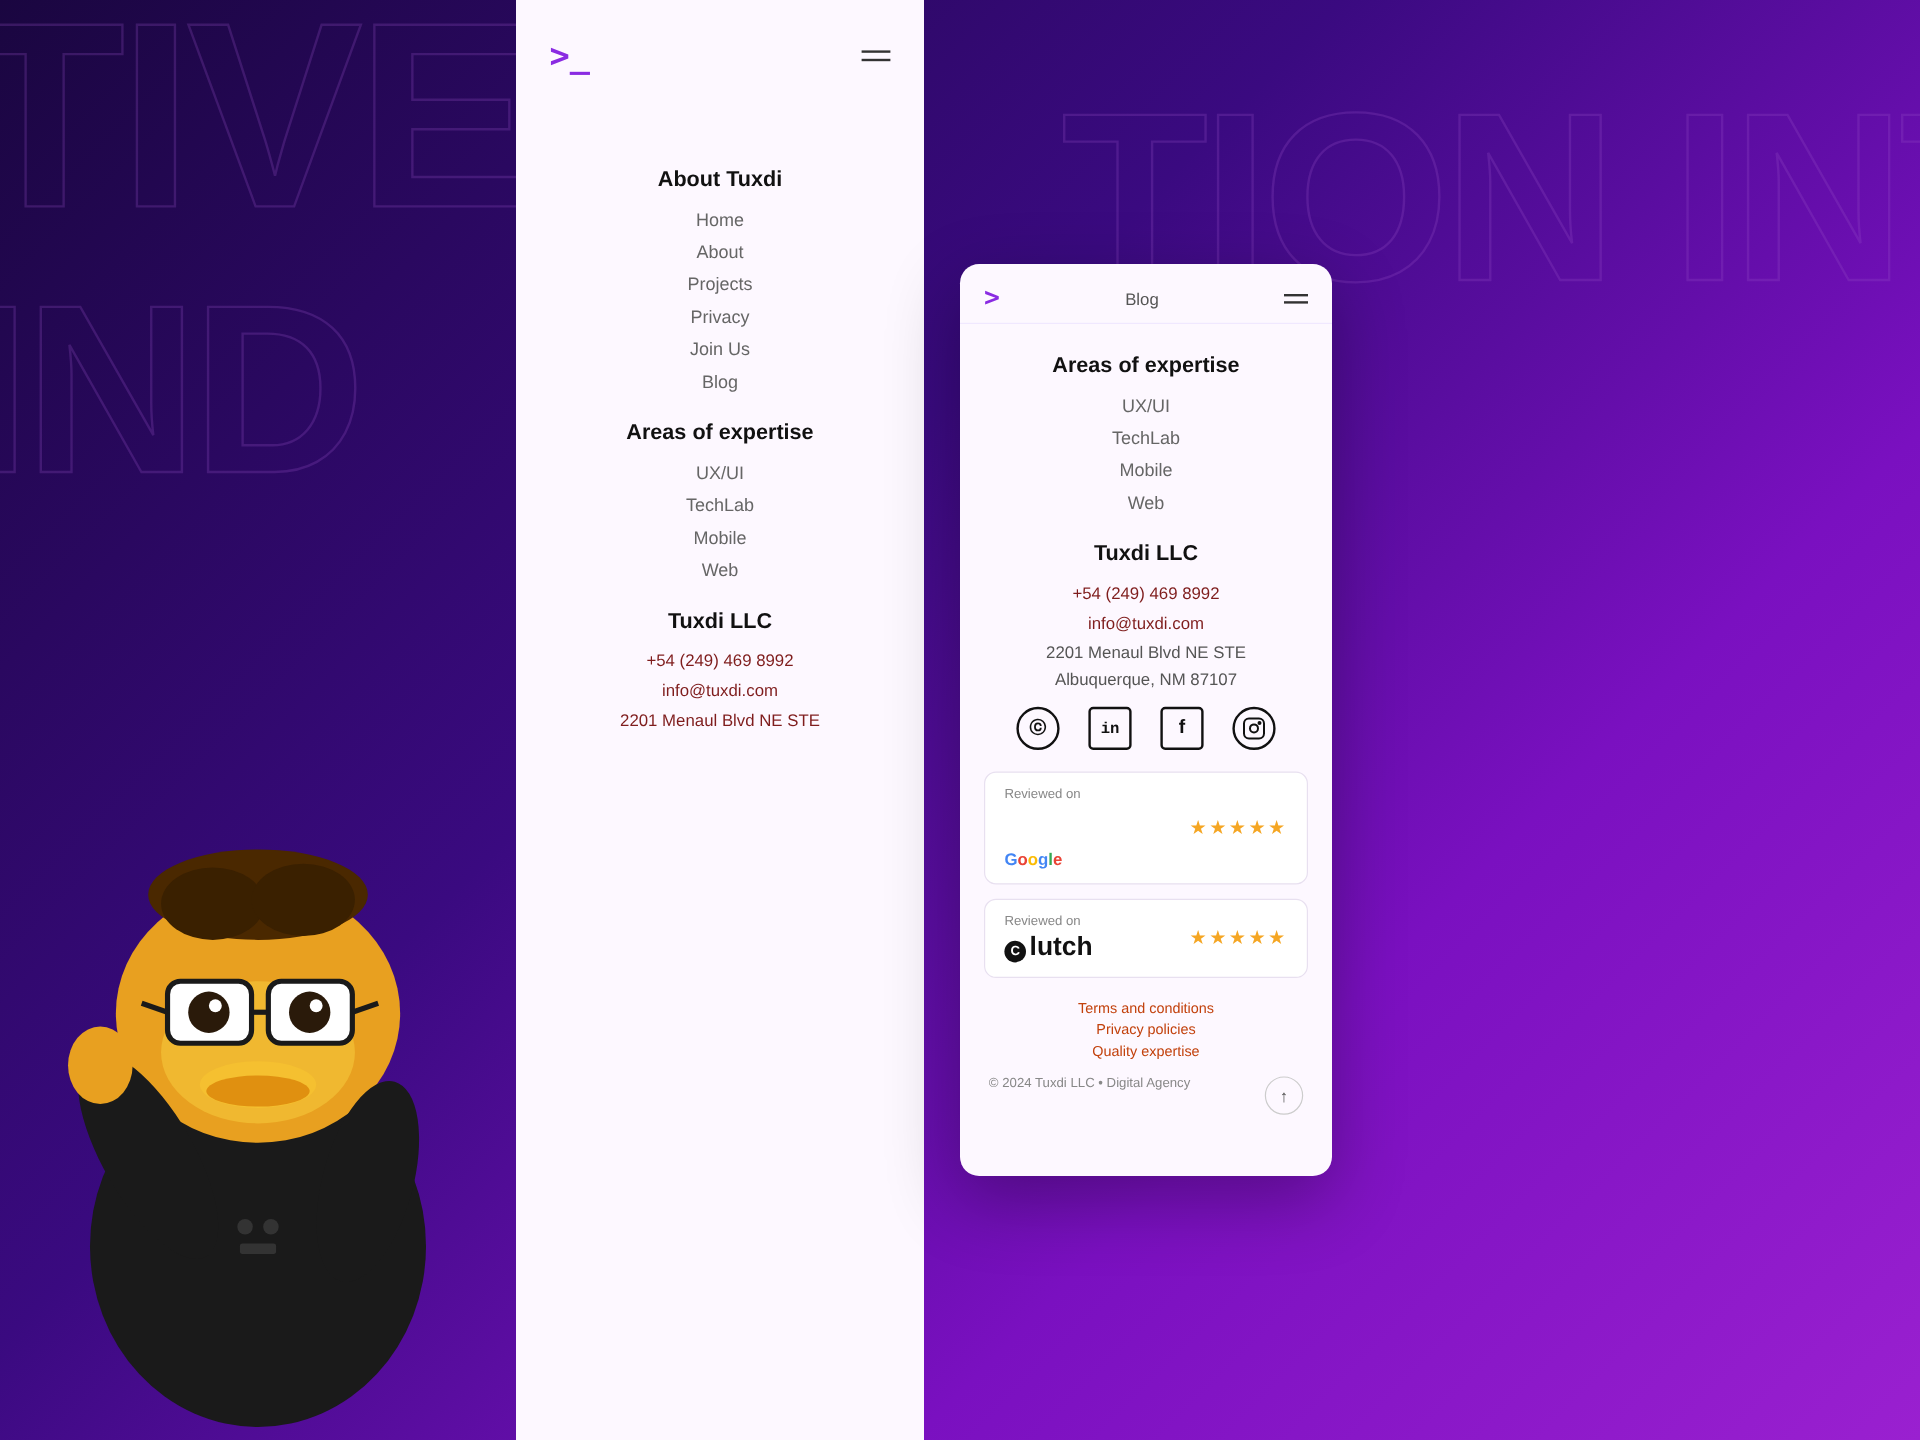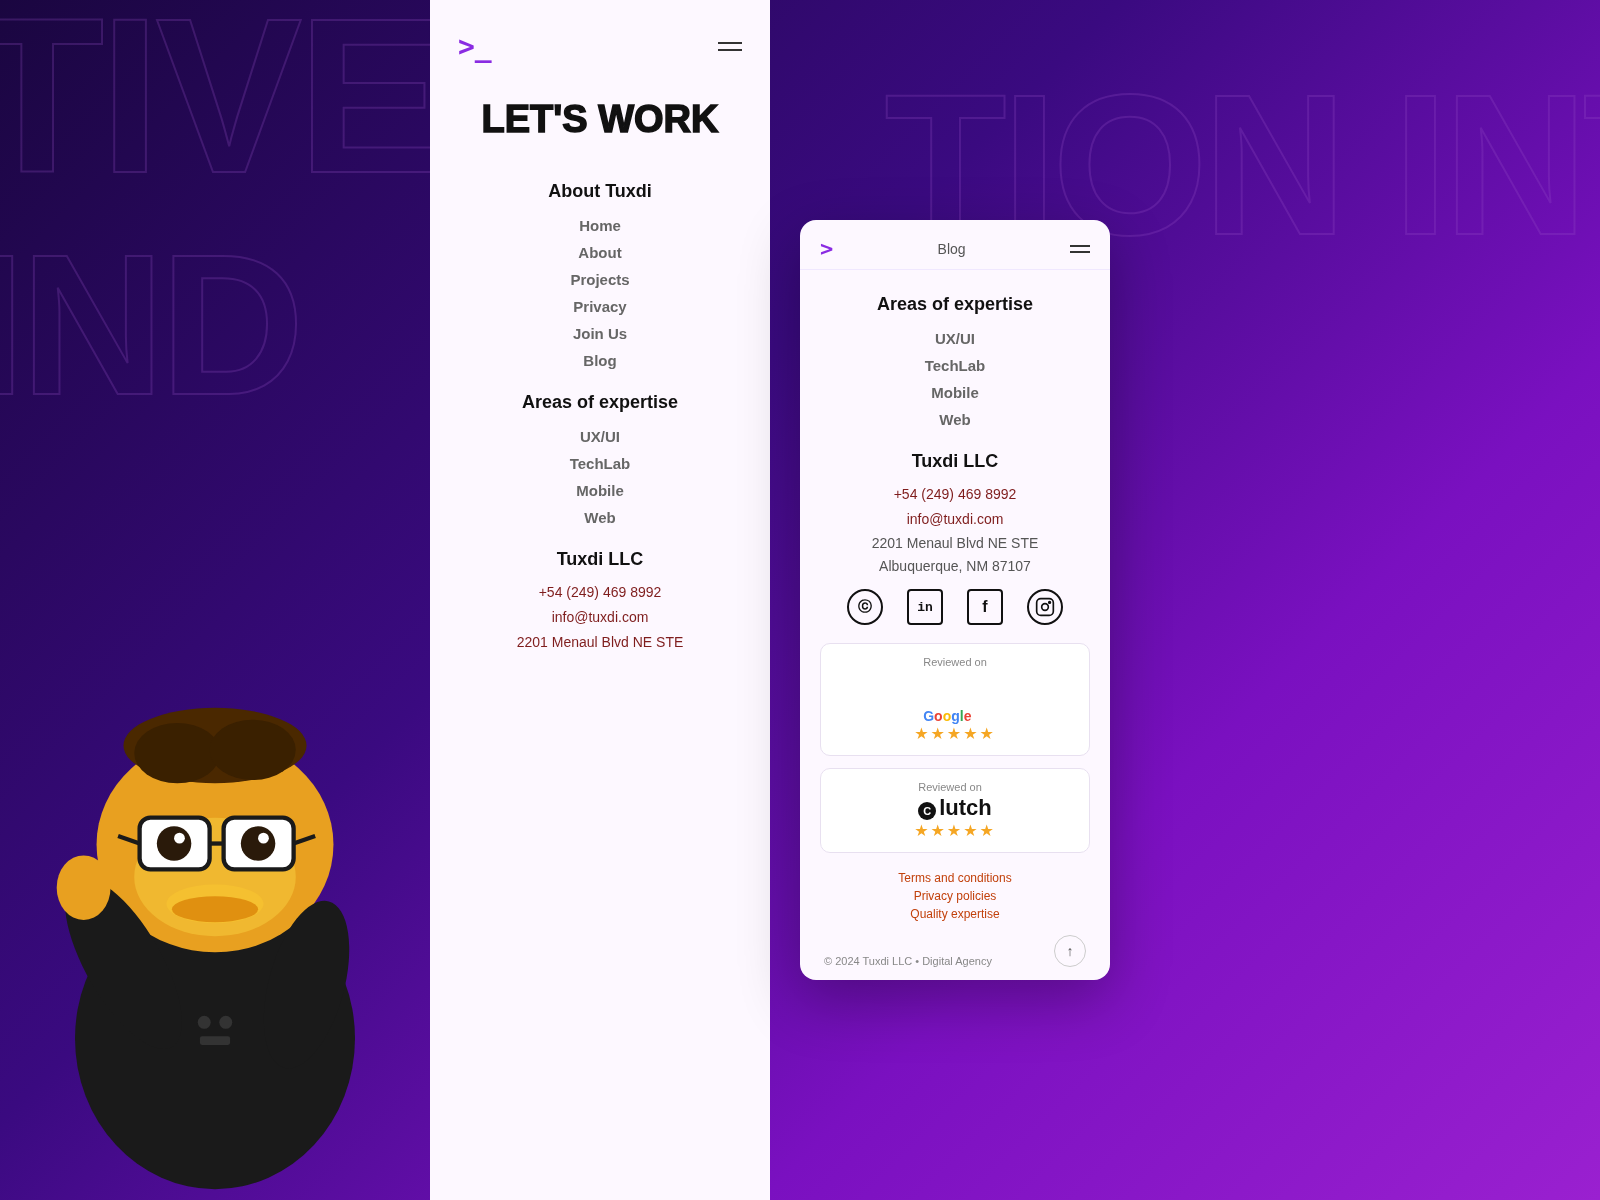--- a/index.html
+++ b/index.html
@@ -146,21 +146,21 @@
       margin-bottom: 10px;
       margin-top: 8px;
     }
 
     
     .nav-link {
       display: block;
       text-align: center;
       color: #666;
       font-size: 15px;
-      font-weight: 700;
+      font-weight: 400;
       padding: 5px 0;
       text-decoration: none;
       cursor: pointer;
     }
 
     
     .section-gap { margin-top: 18px; }
 
     
     .contact-text {
@@ -224,21 +224,20 @@
     .review-card {
       width: 100%;
       background: white;
       border: 1px solid #e8e0f0;
       border-radius: 10px;
       padding: 12px 16px;
       margin: 6px 0;
       display: flex;
       justify-content: space-between;
       align-items: center;
-      flex-direction: column;
     }
 
     .review-label {
       font-size: 11px;
       color: #888;
       margin-bottom: 2px;
     }
 
     .review-brand {
       font-size: 14px;
@@ -267,21 +266,21 @@
 
     .footer-link {
       font-size: 12px;
       color: #c2410c;
       cursor: pointer;
     }
 
     .footer-bottom {
       display: flex;
       justify-content: space-between;
-      align-items: flex-end;
+      align-items: flex-start;
       width: 100%;
       margin-top: 14px;
       padding: 0 4px;
     }
 
     .copyright-text {
       font-size: 11px;
       color: #888;
     }
 
@@ -401,21 +400,20 @@
         <span style="color:#8a2be2;">&gt;</span>
         <span style="color:#8a2be2;">_</span>
       </div>
       <div class="hamburger-icon">
         <div class="hamburger-line"></div>
         <div class="hamburger-line"></div>
       </div>
     </div>
 
     <div class="hero-title">
-      <div class="hero-title-text">LET'S WORK</div>
     </div>
 
     <div class="section-heading">About Tuxdi</div>
     <a class="nav-link">Home</a>
     <a class="nav-link">About</a>
     <a class="nav-link">Projects</a>
     <a class="nav-link">Privacy</a>
     <a class="nav-link">Join Us</a>
     <a class="nav-link">Blog</a>
 

